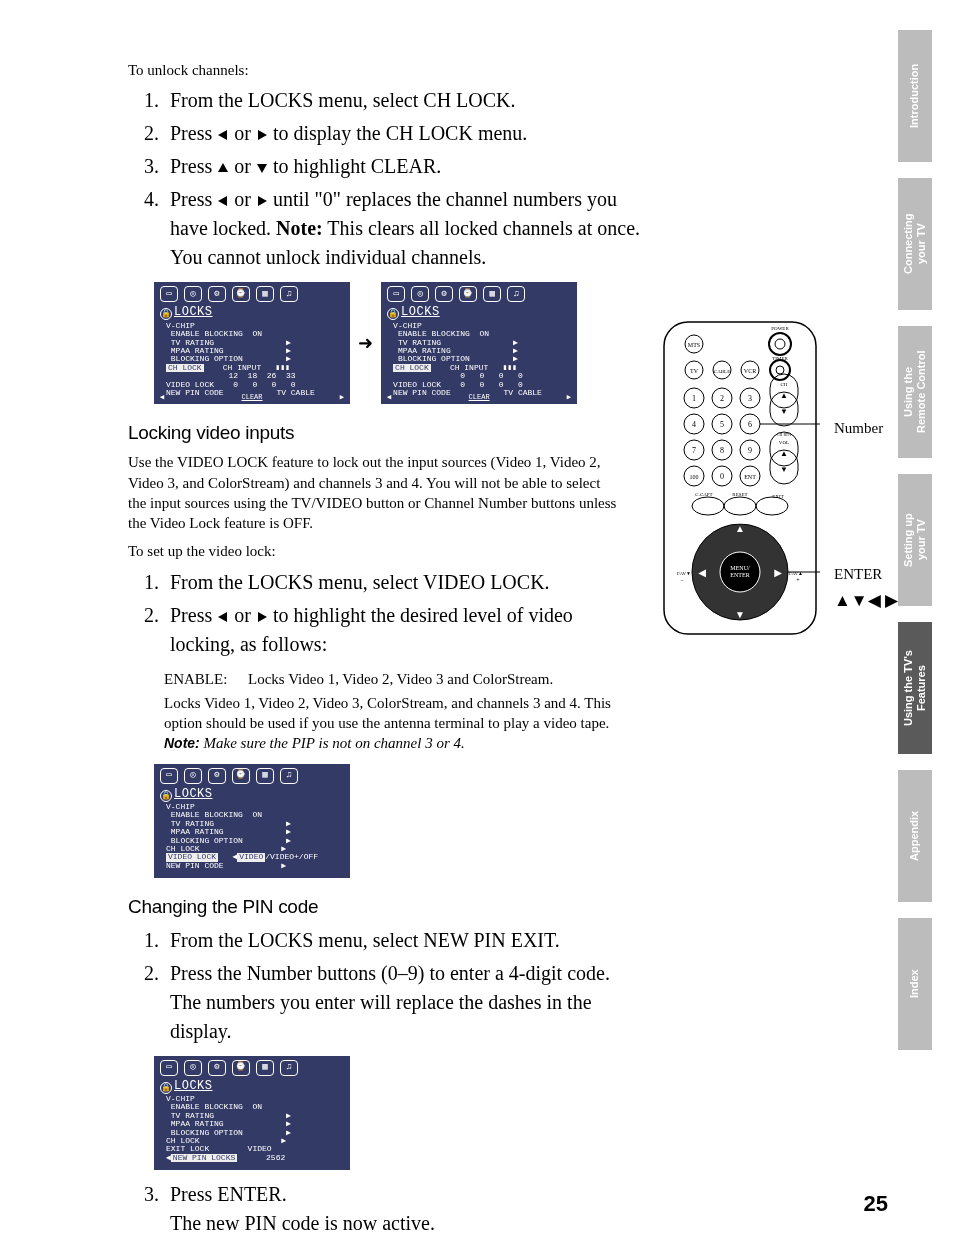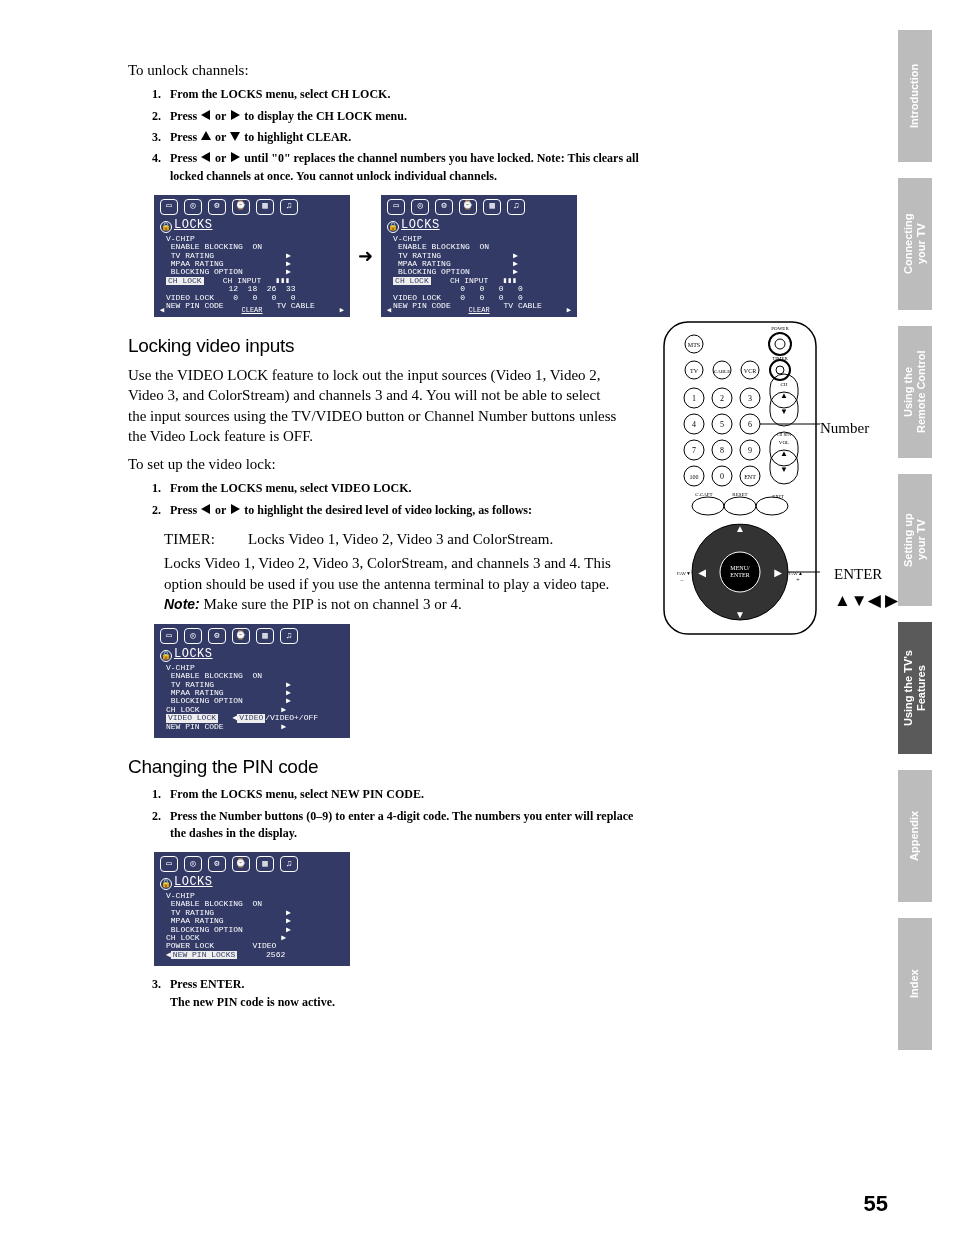--- a/index.html
+++ b/index.html
@@ -37,38 +37,37 @@
     writing-mode: vertical-rl;
     transform: rotate(180deg);
     text-align: center;
     line-height: 1.2;
   }
   .tab.active { background: #5a5a5a; }
   .intro { font-size: 15px; line-height: 1.35; margin-bottom: 6px; }
   ol.steps {
     list-style: decimal;
     margin: 4px 0 10px 36px;
-    font-size: 12px;
+    font-size: 20px;
     line-height: 1.45;
-    font-weight: bold;
   }
   ol.steps li { margin-bottom: 4px; padding-left: 6px; }
   .tri { display: inline-block; vertical-align: -1px; }
   h2.section {
     font-family: Arial, Helvetica, sans-serif;
     font-weight: 400;
     font-size: 19px;
     margin: 18px 0 8px 0;
     letter-spacing: -0.3px;
   }
   .def-row { display: flex; margin: 2px 0 4px 36px; font-size: 15px; line-height: 1.35; }
   .def-label { width: 84px; flex-shrink: 0; }
   .def-body { flex: 1; }
   .note-word { font-family: Arial, Helvetica, sans-serif; font-weight: 900; font-style: italic; font-size: 14px; }
-  .note-body { }
+  .note-body { font-style: italic; }
   .osd-row { display: flex; align-items: center; margin: 10px 0 10px 26px; }
   .osd {
     width: 196px; height: 122px; background: #333a66; color: #fff;
     font-family: 'Courier New', monospace; font-size: 8px; line-height: 1.05;
     padding: 4px 6px; position: relative;
   }
   .osd.sm { width: 196px; height: 114px; }
   .osd .iconbar { display: flex; gap: 6px; margin-bottom: 4px; }
   .osd .iconbar .ic {
     width: 18px; height: 16px; border: 1.5px solid #fff; border-radius: 4px;
@@ -207,21 +206,21 @@
     <li>From the LOCKS menu, select VIDEO LOCK.</li>
     <li>
       <span>Press </span><svg class="tri" width="12" height="12">
           <polygon points="10,1 10,11 1,6" fill="#000"></polygon>
         </svg><span> or </span><svg class="tri" width="12" height="12">
           <polygon points="2,1 2,11 11,6" fill="#000"></polygon>
         </svg><span> to highlight the desired level of video locking, as follows:</span>
     </li>
   </ol>
   <div class="def-row">
-    <div class="def-label">TIMER:</div>
+    <div class="def-label">ENABLE:</div>
     <div class="def-body">Locks Video 1, Video 2, Video 3 and ColorStream.</div>
   </div>
   <div class="def-row">
     <div class="def-body">
       <span>Locks Video 1, Video 2, Video 3, ColorStream, and channels 3 and 4. This option should be used if you use the antenna terminal to play a video tape.</span><br>
       <span class="note-word">Note:</span><span class="note-body"> Make sure the PIP is not on channel 3 or 4.</span>
     </div>
   </div>
 
   <div class="osd-row">
@@ -244,21 +243,21 @@
         <div> BLOCKING OPTION         ▶</div>
         <div>CH LOCK                 ▶</div>
         <div><span class="hl">VIDEO LOCK</span>   ◀<span class="hl">VIDEO</span><span>/VIDEO+/OFF</span></div>
         <div>NEW PIN CODE            ▶</div>
       </div>
     </div>
   </div>
 
   <h2 class="section">Changing the PIN code</h2>
   <ol class="steps">
-    <li>From the LOCKS menu, select NEW PIN CODE.</li>
+    <li>From the LOCKS menu, select NEW PIN EXIT.</li>
     <li>Press the Number buttons (0–9) to enter a 4-digit code. The numbers you enter will replace the dashes in the display.</li>
   </ol>
 
   <div class="osd-row">
     <div class="osd sm">
       <div class="iconbar">
         <div class="ic">▭</div>
           <div class="ic">◎</div>
           <div class="ic">⚙</div>
           <div class="ic">⌚</div>
@@ -267,21 +266,21 @@
       </div>
       <div class="lockic">🔒</div>
       <div class="title">LOCKS</div>
       <div class="mlines">
         <div>V-CHIP</div>
         <div> ENABLE BLOCKING  ON</div>
         <div> TV RATING               ▶</div>
         <div> MPAA RATING             ▶</div>
         <div> BLOCKING OPTION         ▶</div>
         <div>CH LOCK                 ▶</div>
-        <div>POWER LOCK        VIDEO</div>
+        <div>EXIT LOCK        VIDEO</div>
         <div>◀<span class="hl">NEW PIN LOCKS</span><span>      2562</span></div>
       </div>
     </div>
   </div>
 
   <ol class="steps" start="3">
     <li style="white-space:pre-line">Press ENTER.
 The new PIN code is now active.</li>
   </ol>
 
@@ -364,18 +363,18 @@
     <text x="80" y="206" font-size="5" fill="#fff" text-anchor="middle">ADV</text>
     <text x="80" y="310" font-size="5" fill="#fff" text-anchor="middle">ADV</text>
     <text x="24" y="257" font-size="5" text-anchor="middle">FAV▼</text>
     <text x="22" y="264" font-size="6" text-anchor="middle">−</text>
     <text x="136" y="257" font-size="5" text-anchor="middle">FAV▲</text>
     <text x="138" y="264" font-size="6" text-anchor="middle">+</text>
 
     <line x1="100" y1="106" x2="160" y2="106" stroke="#000"></line>
     <line x1="128" y1="254" x2="160" y2="254" stroke="#000"></line>
   </svg>
-  <div class="rlabel" style="left:160px; top:102px;">Number</div>
+  <div class="rlabel" style="left:174px; top:102px;">Number</div>
   <div class="rlabel" style="left:174px; top:248px;">ENTER</div>
   <div class="rlabel" style="left:174px; top:272px; font-size:17px;">▲▼◀ ▶</div>
 </div>
 
-<div class="pagenum">55</div>
+<div class="pagenum">25</div>
 
 </body></html>

